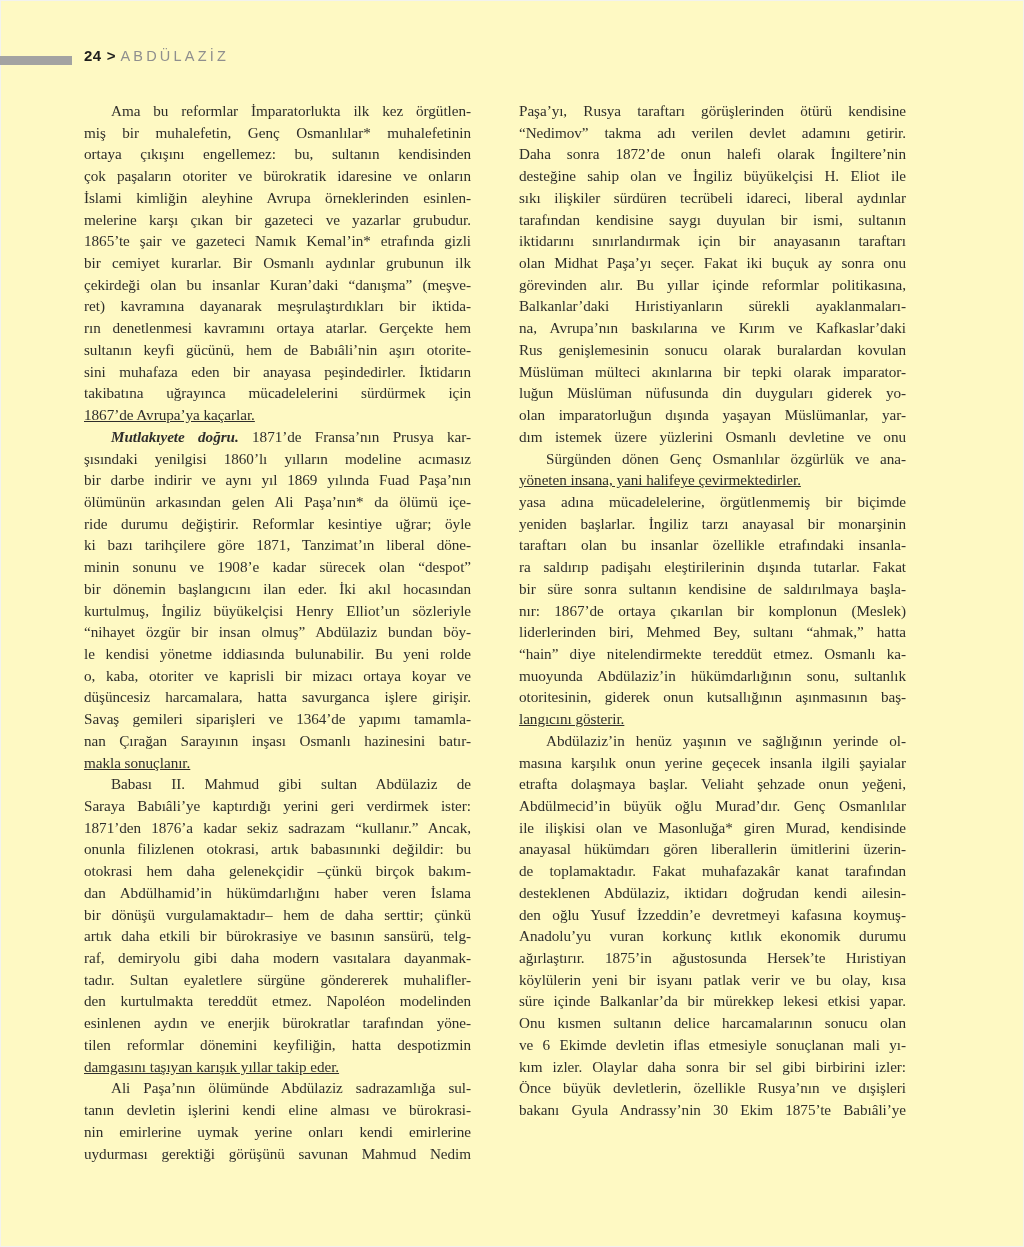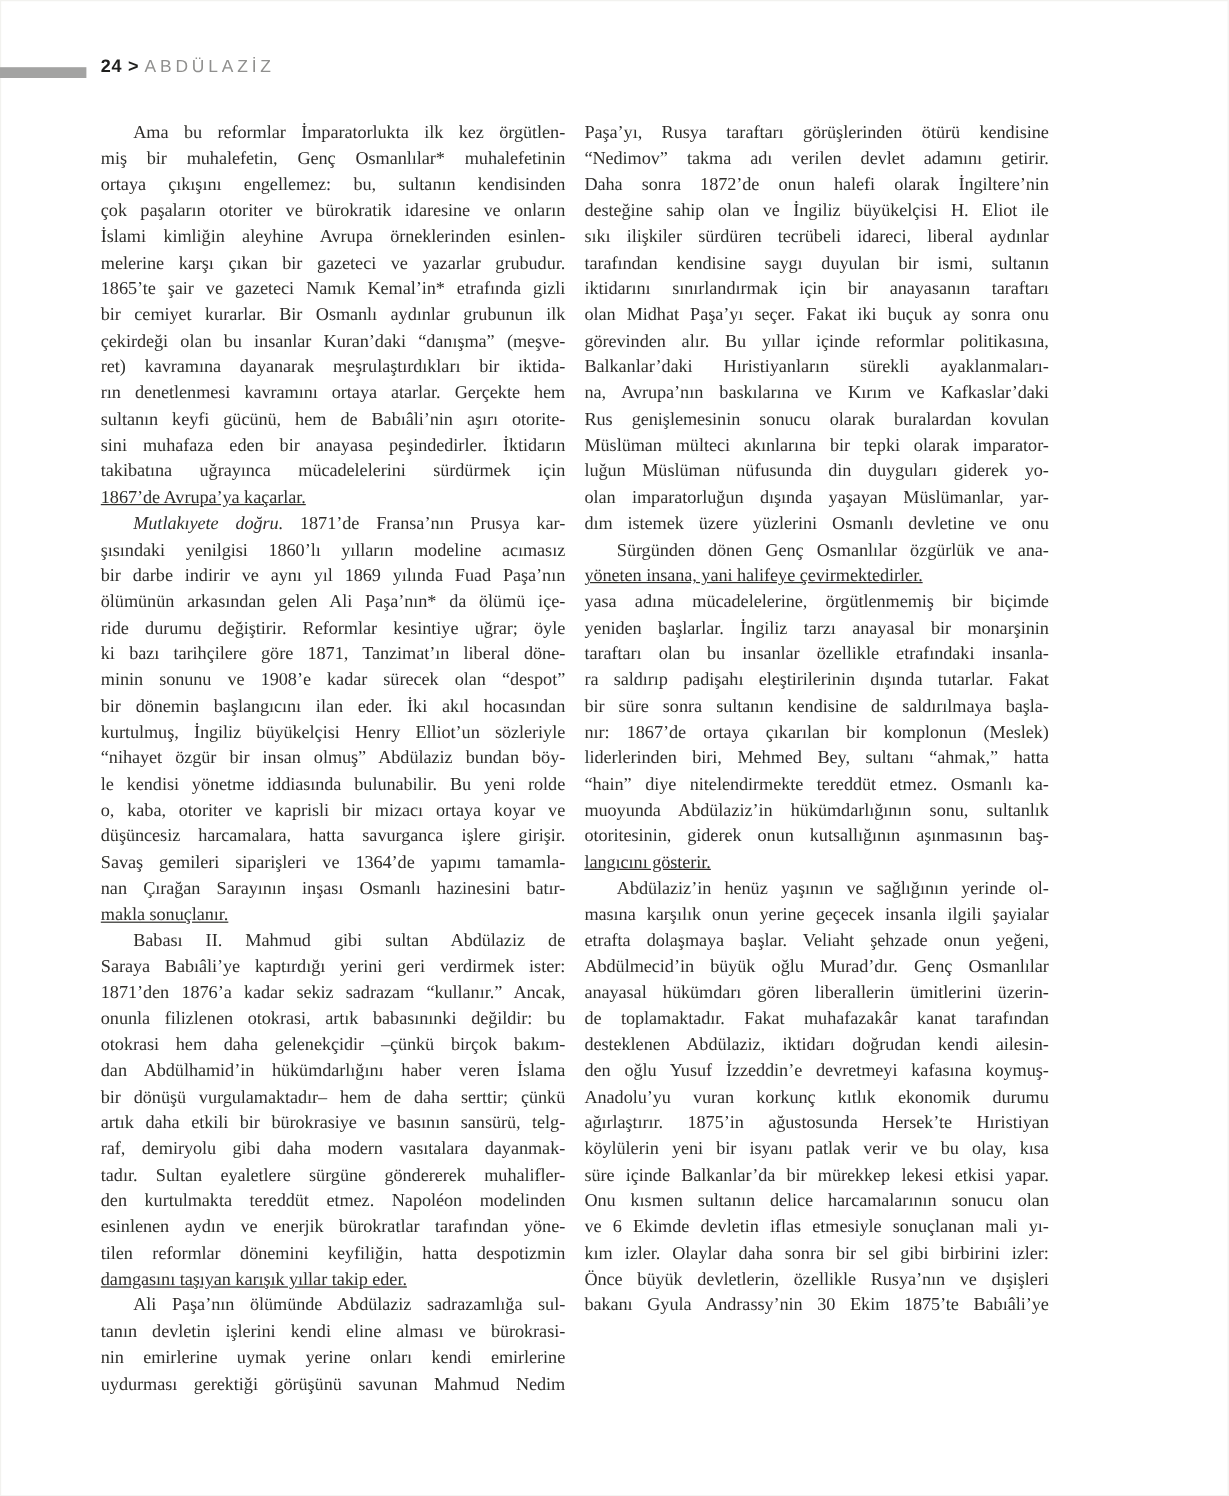--- a/index.html
+++ b/index.html
@@ -1,19 +1,19 @@
 <!DOCTYPE html>
 <html><head>
 <meta charset="utf-8">
 <style>
   html,body{margin:0;padding:0;background:#e8e8e6;}
   .page{
     position:relative;
     width:1024px;height:1247px;
-    background:#ffffff;
+    background:#fef9c3;
     font-family:"Liberation Serif","DejaVu Serif",serif;
     color:#2f2e2b;
     overflow:hidden;
     box-shadow:inset 0 0 0 1px #f2f2ef;
   }
   .header-rule{
     position:absolute;left:0;top:56px;
     width:72px;height:9px;
     background:#a3a3a2;
   }
@@ -21,39 +21,39 @@
     position:absolute;left:84px;top:47px;
     font-family:"Liberation Sans","DejaVu Sans",sans-serif;
     font-size:15px;line-height:18px;
     white-space:nowrap;
   }
   .page-num{font-weight:700;color:#1f1f1d;letter-spacing:0.5px;}
   .hdr-sep{font-weight:700;color:#1f1f1d;margin:0 5px;}
   .hdr-title{color:#8f8f8e;letter-spacing:3.2px;font-weight:500;font-size:14.5px;}
   .columns{
     position:absolute;left:84px;top:100px;
-    display:flex;gap:16px;
+    display:flex;gap:48px;
   }
   .col{
     width:387px;
     font-size:15.2px;
     line-height:21.72px;
     letter-spacing:-0.05px;
   }
   .line{
     text-align:justify;
     text-align-last:justify;
     -moz-text-align-last:justify;
     white-space:nowrap;
     height:21.72px;
   }
   .line.para-end{text-align-last:left;text-decoration:underline;-moz-text-align-last:left;}
   .line.indent{text-indent:27px;}
   .it{}
-  .bi{font-style:italic;font-weight:400;}
+  .bi{font-style:italic;font-weight:700;}
 </style>
 </head>
 <body>
 
 <div class="page">
 
   <div class="header-rule"></div>
 
   <div class="header-text">
     <span class="page-num">24</span><span class="hdr-sep">&gt;</span><span class="hdr-title">ABDÜLAZİZ</span>
@@ -138,20 +138,21 @@
         <div class="line">nır: 1867’de ortaya çıkarılan bir komplonun (Meslek)</div>
         <div class="line">liderlerinden biri, Mehmed Bey, sultanı “ahmak,” hatta</div>
         <div class="line">“hain” diye nitelendirmekte tereddüt etmez. Osmanlı ka-</div>
         <div class="line">muoyunda Abdülaziz’in hükümdarlığının sonu, sultanlık</div>
         <div class="line">otoritesinin, giderek onun kutsallığının aşınmasının baş-</div>
         <div class="line para-end">langıcını gösterir.</div>
         <div class="line indent">Abdülaziz’in henüz yaşının ve sağlığının yerinde ol-</div>
         <div class="line">masına karşılık onun yerine geçecek insanla ilgili şayialar</div>
         <div class="line">etrafta dolaşmaya başlar. Veliaht şehzade onun yeğeni,</div>
         <div class="line">Abdülmecid’in büyük oğlu Murad’dır. Genç Osmanlılar</div>
+        <div class="line">ile ilişkisi olan ve Masonluğa* giren Murad, kendisinde</div>
         <div class="line">anayasal hükümdarı gören liberallerin ümitlerini üzerin-</div>
         <div class="line">de toplamaktadır. Fakat muhafazakâr kanat tarafından</div>
         <div class="line">desteklenen Abdülaziz, iktidarı doğrudan kendi ailesin-</div>
         <div class="line">den oğlu Yusuf İzzeddin’e devretmeyi kafasına koymuş-</div>
         <div class="line">Anadolu’yu vuran korkunç kıtlık ekonomik durumu</div>
         <div class="line">ağırlaştırır. 1875’in ağustosunda Hersek’te Hıristiyan</div>
         <div class="line">köylülerin yeni bir isyanı patlak verir ve bu olay, kısa</div>
         <div class="line">süre içinde Balkanlar’da bir mürekkep lekesi etkisi yapar.</div>
         <div class="line">Onu kısmen sultanın delice harcamalarının sonucu olan</div>
         <div class="line">ve 6 Ekimde devletin iflas etmesiyle sonuçlanan mali yı-</div>

